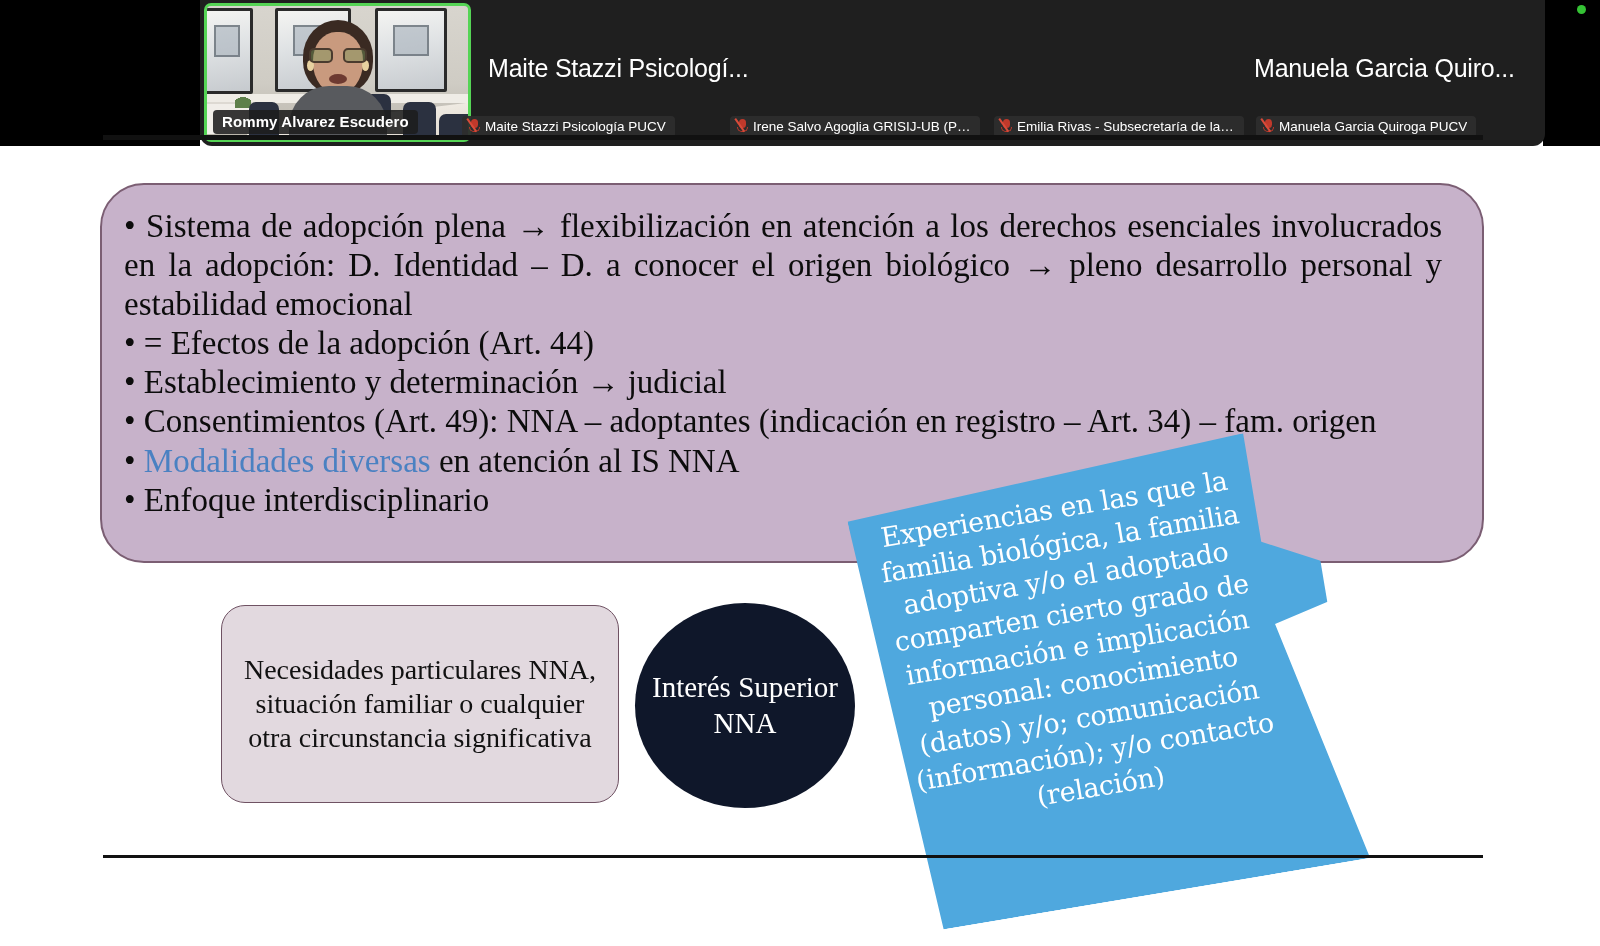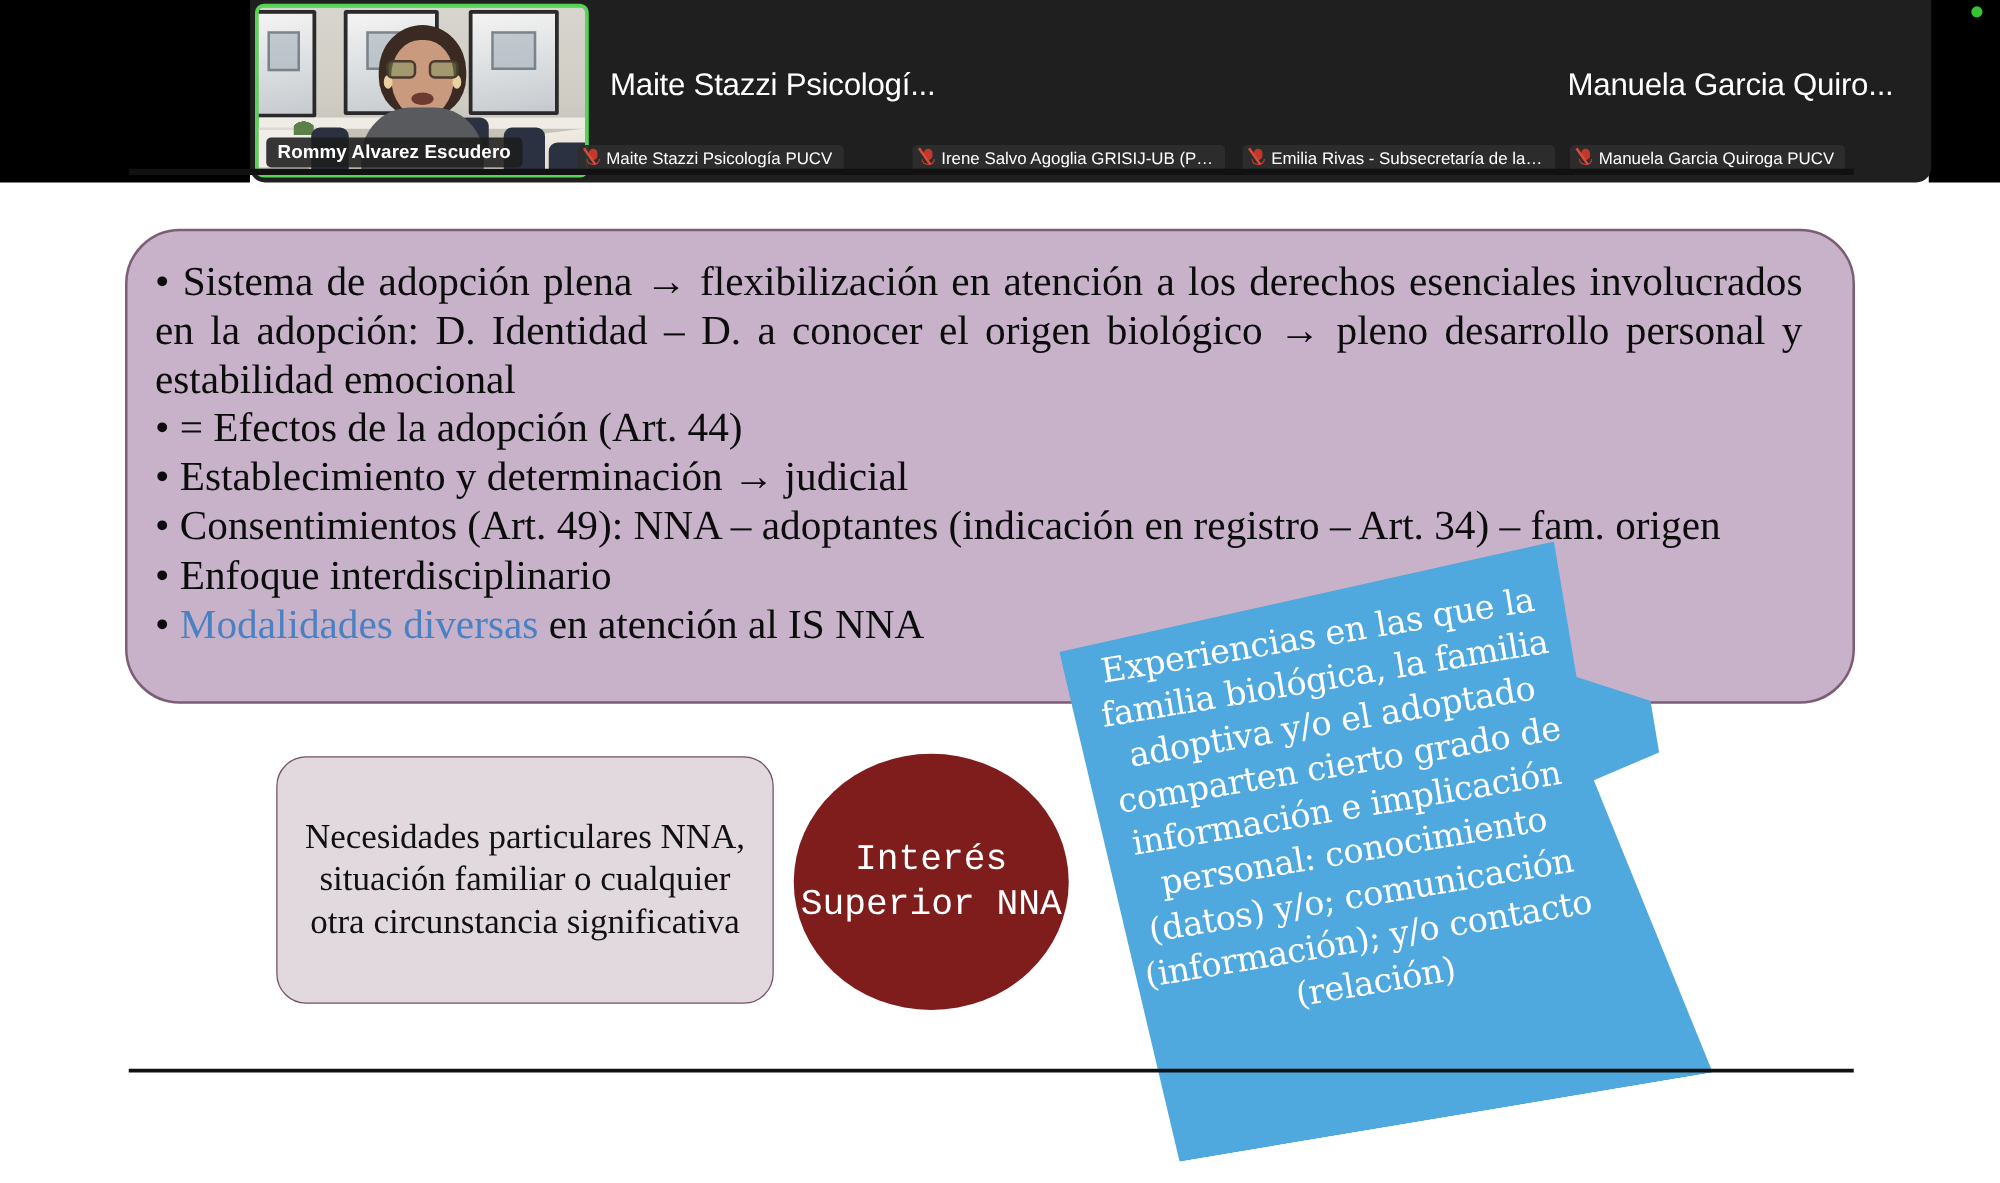--- a/index.html
+++ b/index.html
@@ -257,25 +257,25 @@
     line-height:1.22;
     color:#111111;
     padding:0 12px;
   }
 
   
   #is-circle {
     position:absolute;
     left:635px; top:457px;
     width:220px; height:205px;
-    background:#7f1d1d;
+    background:#0f172a;
     border-radius:50%;
     display:flex; align-items:center; justify-content:center;
     text-align:center;
-    font-family:Liberation Mono, monospace;
+    font-family:Liberation Serif, serif;
     font-size:29px;
     line-height:1.22;
     color:#ffffff;
   }
 
   
   #blue-callout {
     position:absolute;
     left:877px; top:313px;
     width:460px; height:440px;
@@ -392,22 +392,22 @@
   <div id="slide">
 
     <div id="rule-top"></div>
 
     <div id="bullet-box">
       <div class="blines">
         <span class="bl just">• Sistema de adopción plena → flexibilización en atención a los derechos esenciales involucrados en la adopción: D. Identidad – D. a conocer el origen biológico → pleno desarrollo personal y estabilidad emocional</span>
         <span class="bl">• = Efectos de la adopción (Art. 44)</span>
         <span class="bl">• Establecimiento y determinación → judicial</span>
         <span class="bl">• Consentimientos (Art. 49): NNA – adoptantes (indicación en registro – Art. 34) – fam. origen</span>
+        <span class="bl"><span>• </span><span class="blue-txt">Modalidades diversas</span><span> en atención al IS NNA</span></span>
         <span class="bl">• Enfoque interdisciplinario</span>
-        <span class="bl"><span>• </span><span class="blue-txt">Modalidades diversas</span><span> en atención al IS NNA</span></span>
       </div>
     </div>
 
     <div id="need-box">Necesidades particulares NNA, situación familiar o cualquier otra circunstancia significativa</div>
 
     <div id="is-circle">Interés Superior NNA</div>
 
     <div id="blue-callout">
       <div class="shape"></div>
       <div class="ctxt">Experiencias en las que la familia biológica, la familia adoptiva y/o el adoptado comparten cierto grado de información e implicación personal: conocimiento (datos) y/o; comunicación (información); y/o contacto (relación)</div>

